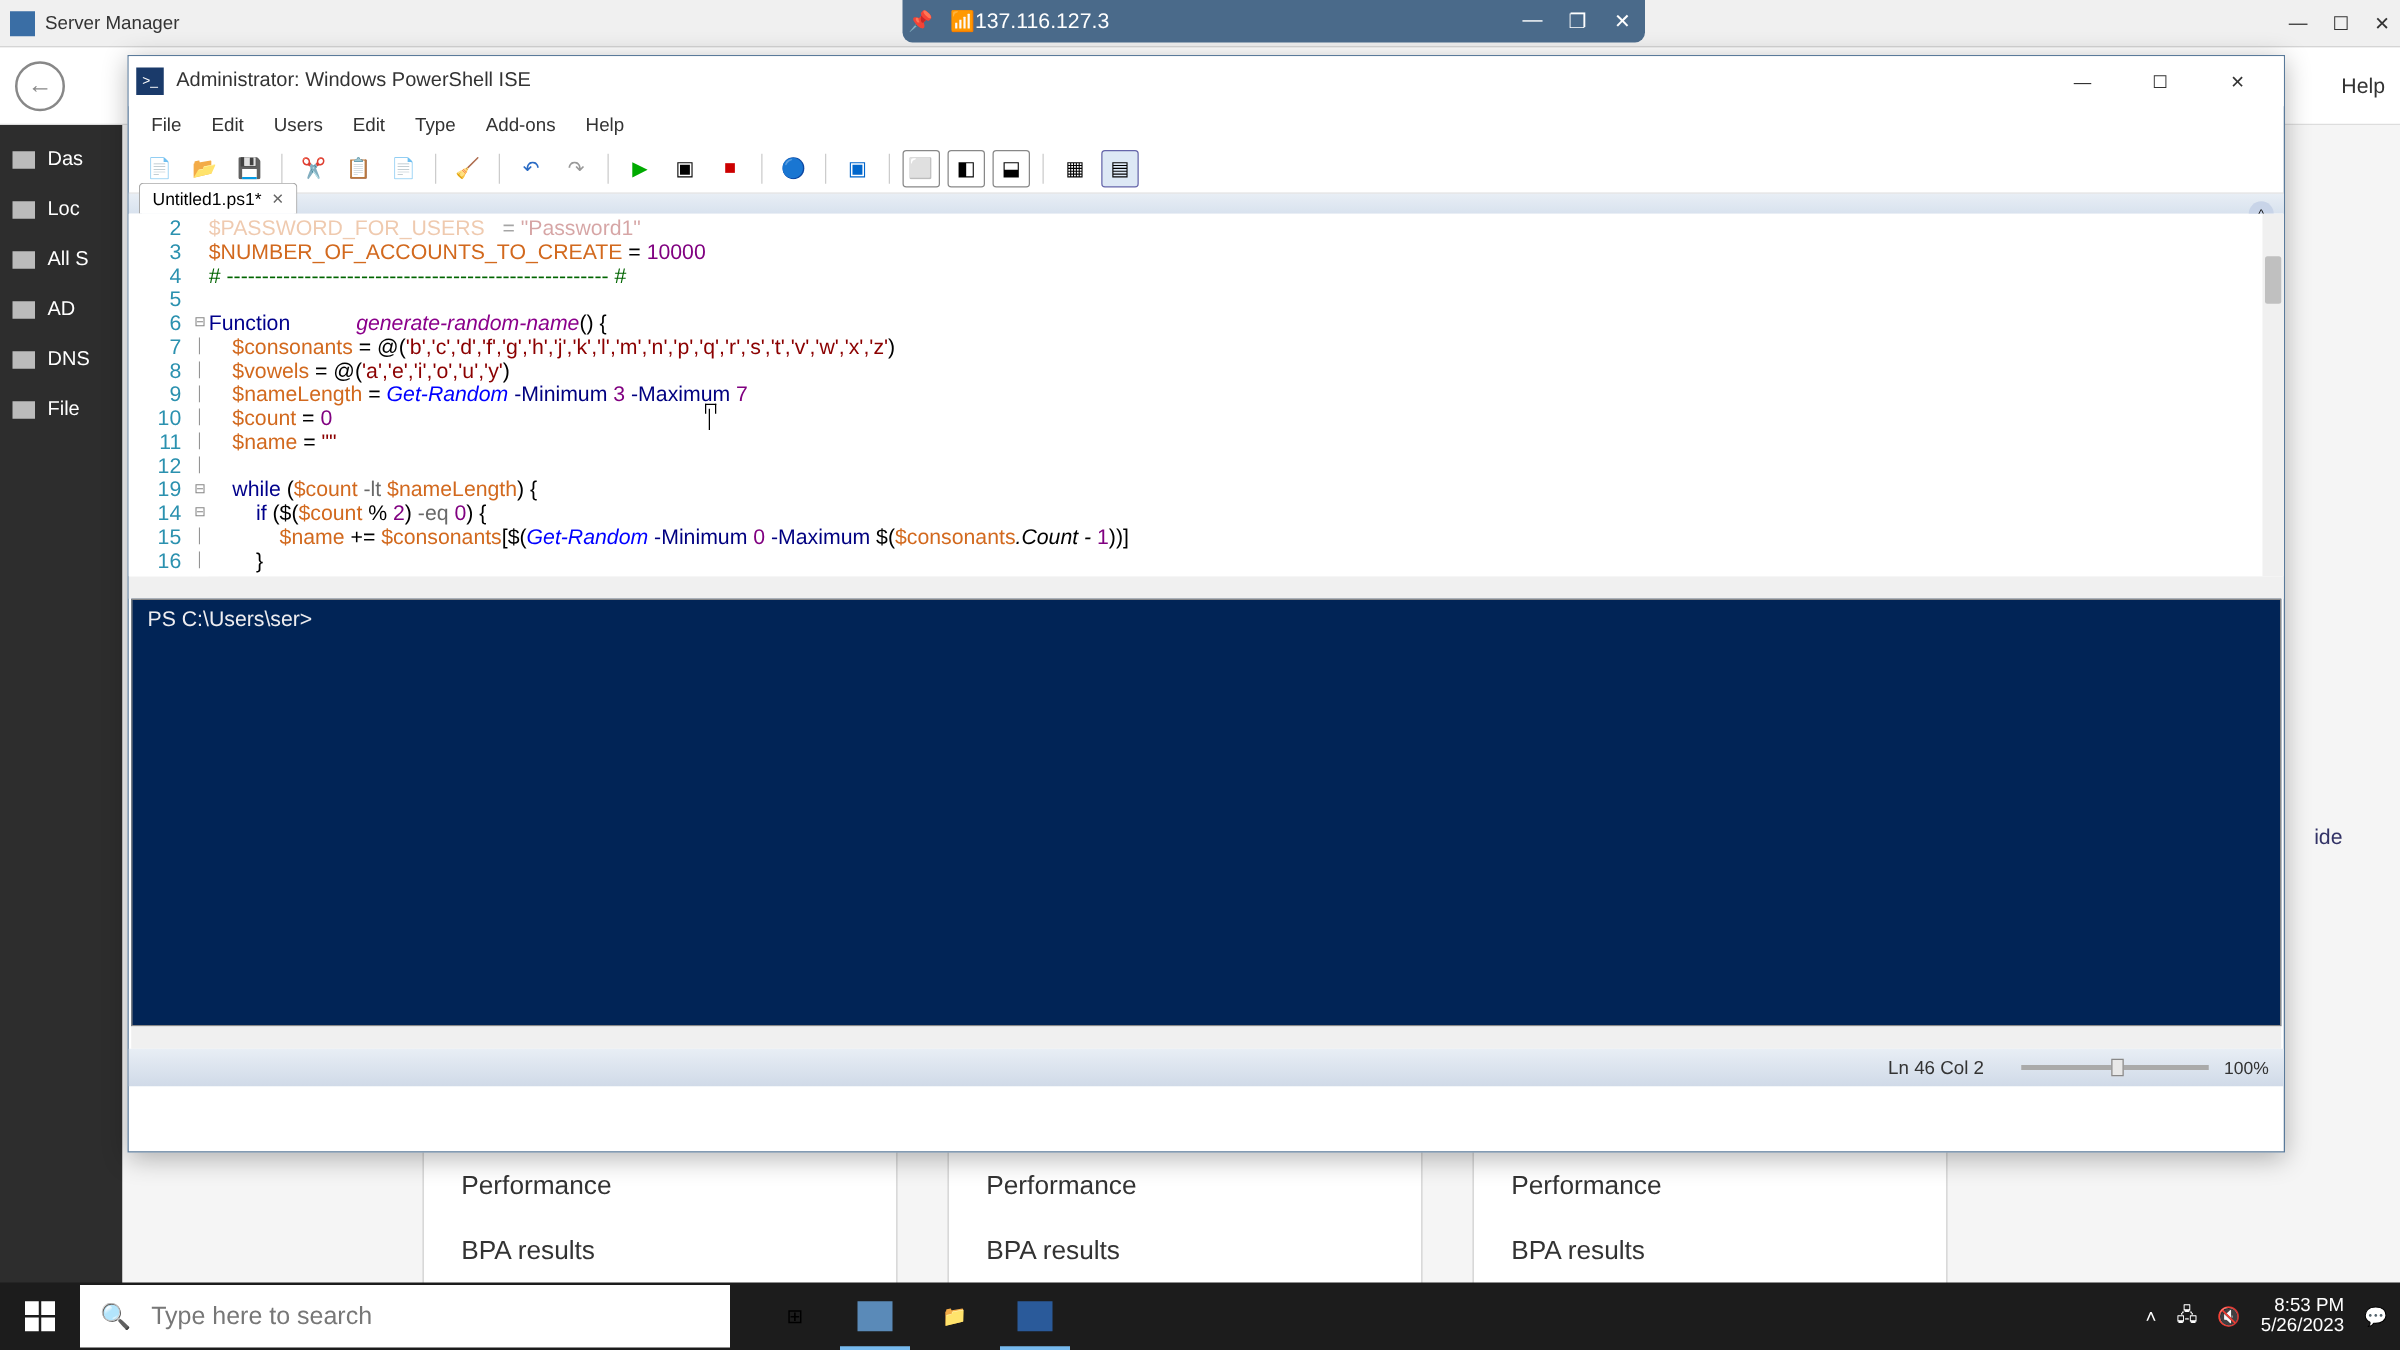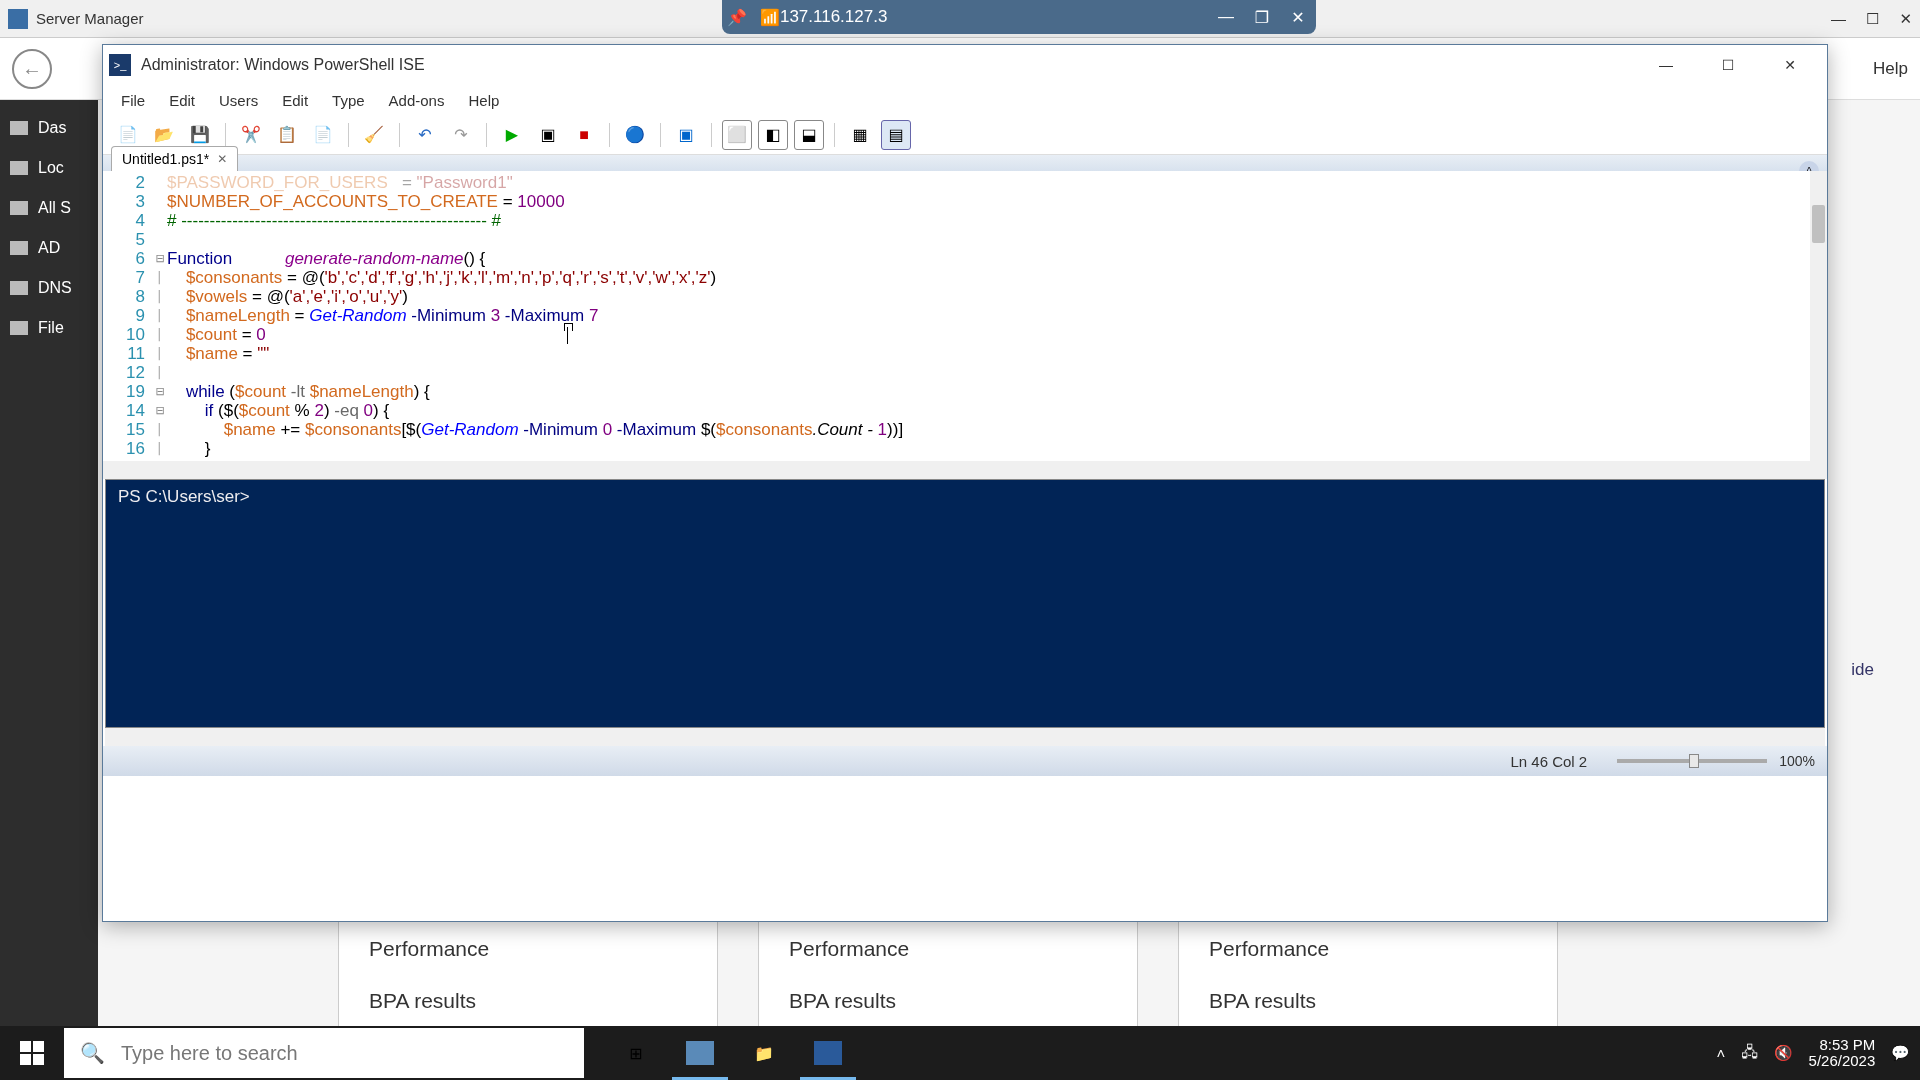--- a/index.html
+++ b/index.html
@@ -60,21 +60,21 @@
 .code-area .num { color: #800080; }
 .code-area .op { color: #696969; }
 .code-area .cmd { color: #0000ff; font-style: italic; }
 .code-area .param { color: #000080; }
 .code-area .comment { color: #006400; }
 .code-area .prop { color: #000; font-style: italic; }
 .editor-scroll { position: absolute; right: 0; top: 0; width: 17px; height: 100%; background: #f0f0f0; }
 .editor-scroll .thumb { position: absolute; top: 34px; left: 2px; width: 13px; height: 38px; background: #c0c0c0; border-radius: 2px; }
 .h-scroll { height: 18px; background: #f0f0f0; }
 
-.ise-console { height: 249px; background: #012456; color: #eeedf0; font-family: Consolas, monospace; font-size: 17px; padding: 6px 12px; border: 1px solid #888; margin: 0 2px; }
+.ise-console { height: 342px; background: #012456; color: #eeedf0; font-family: Consolas, monospace; font-size: 17px; padding: 6px 12px; border: 1px solid #888; margin: 0 2px; }
 .console-hscroll { height: 18px; background: #f0f0f0; margin: 0 2px; }
 
 .ise-status { height: 30px; background: linear-gradient(#e8eef5, #d0dae8); display: flex; align-items: center; padding: 0 12px; font-size: 15px; color: #333; }
 .ise-status .pos { margin-left: auto; margin-right: 30px; }
 .ise-status .zoom-slider { width: 150px; height: 4px; background: #aaa; position: relative; margin-right: 12px; }
 .ise-status .zoom-thumb { position: absolute; left: 48%; top: -5px; width: 10px; height: 14px; background: #e8e8e8; border: 1px solid #888; }
 .ise-status .zoom-val { font-size: 14px; }
 
 .cursor-caret { position: absolute; left: 464px; top: 156px; width: 1px; height: 17px; background: #000; }
 .cursor-caret::before { content: ""; position: absolute; top: -4px; left: -3px; width: 7px; height: 7px; border-top: 1px solid #000; border-left: 1px solid #000; border-right: 1px solid #000; }

